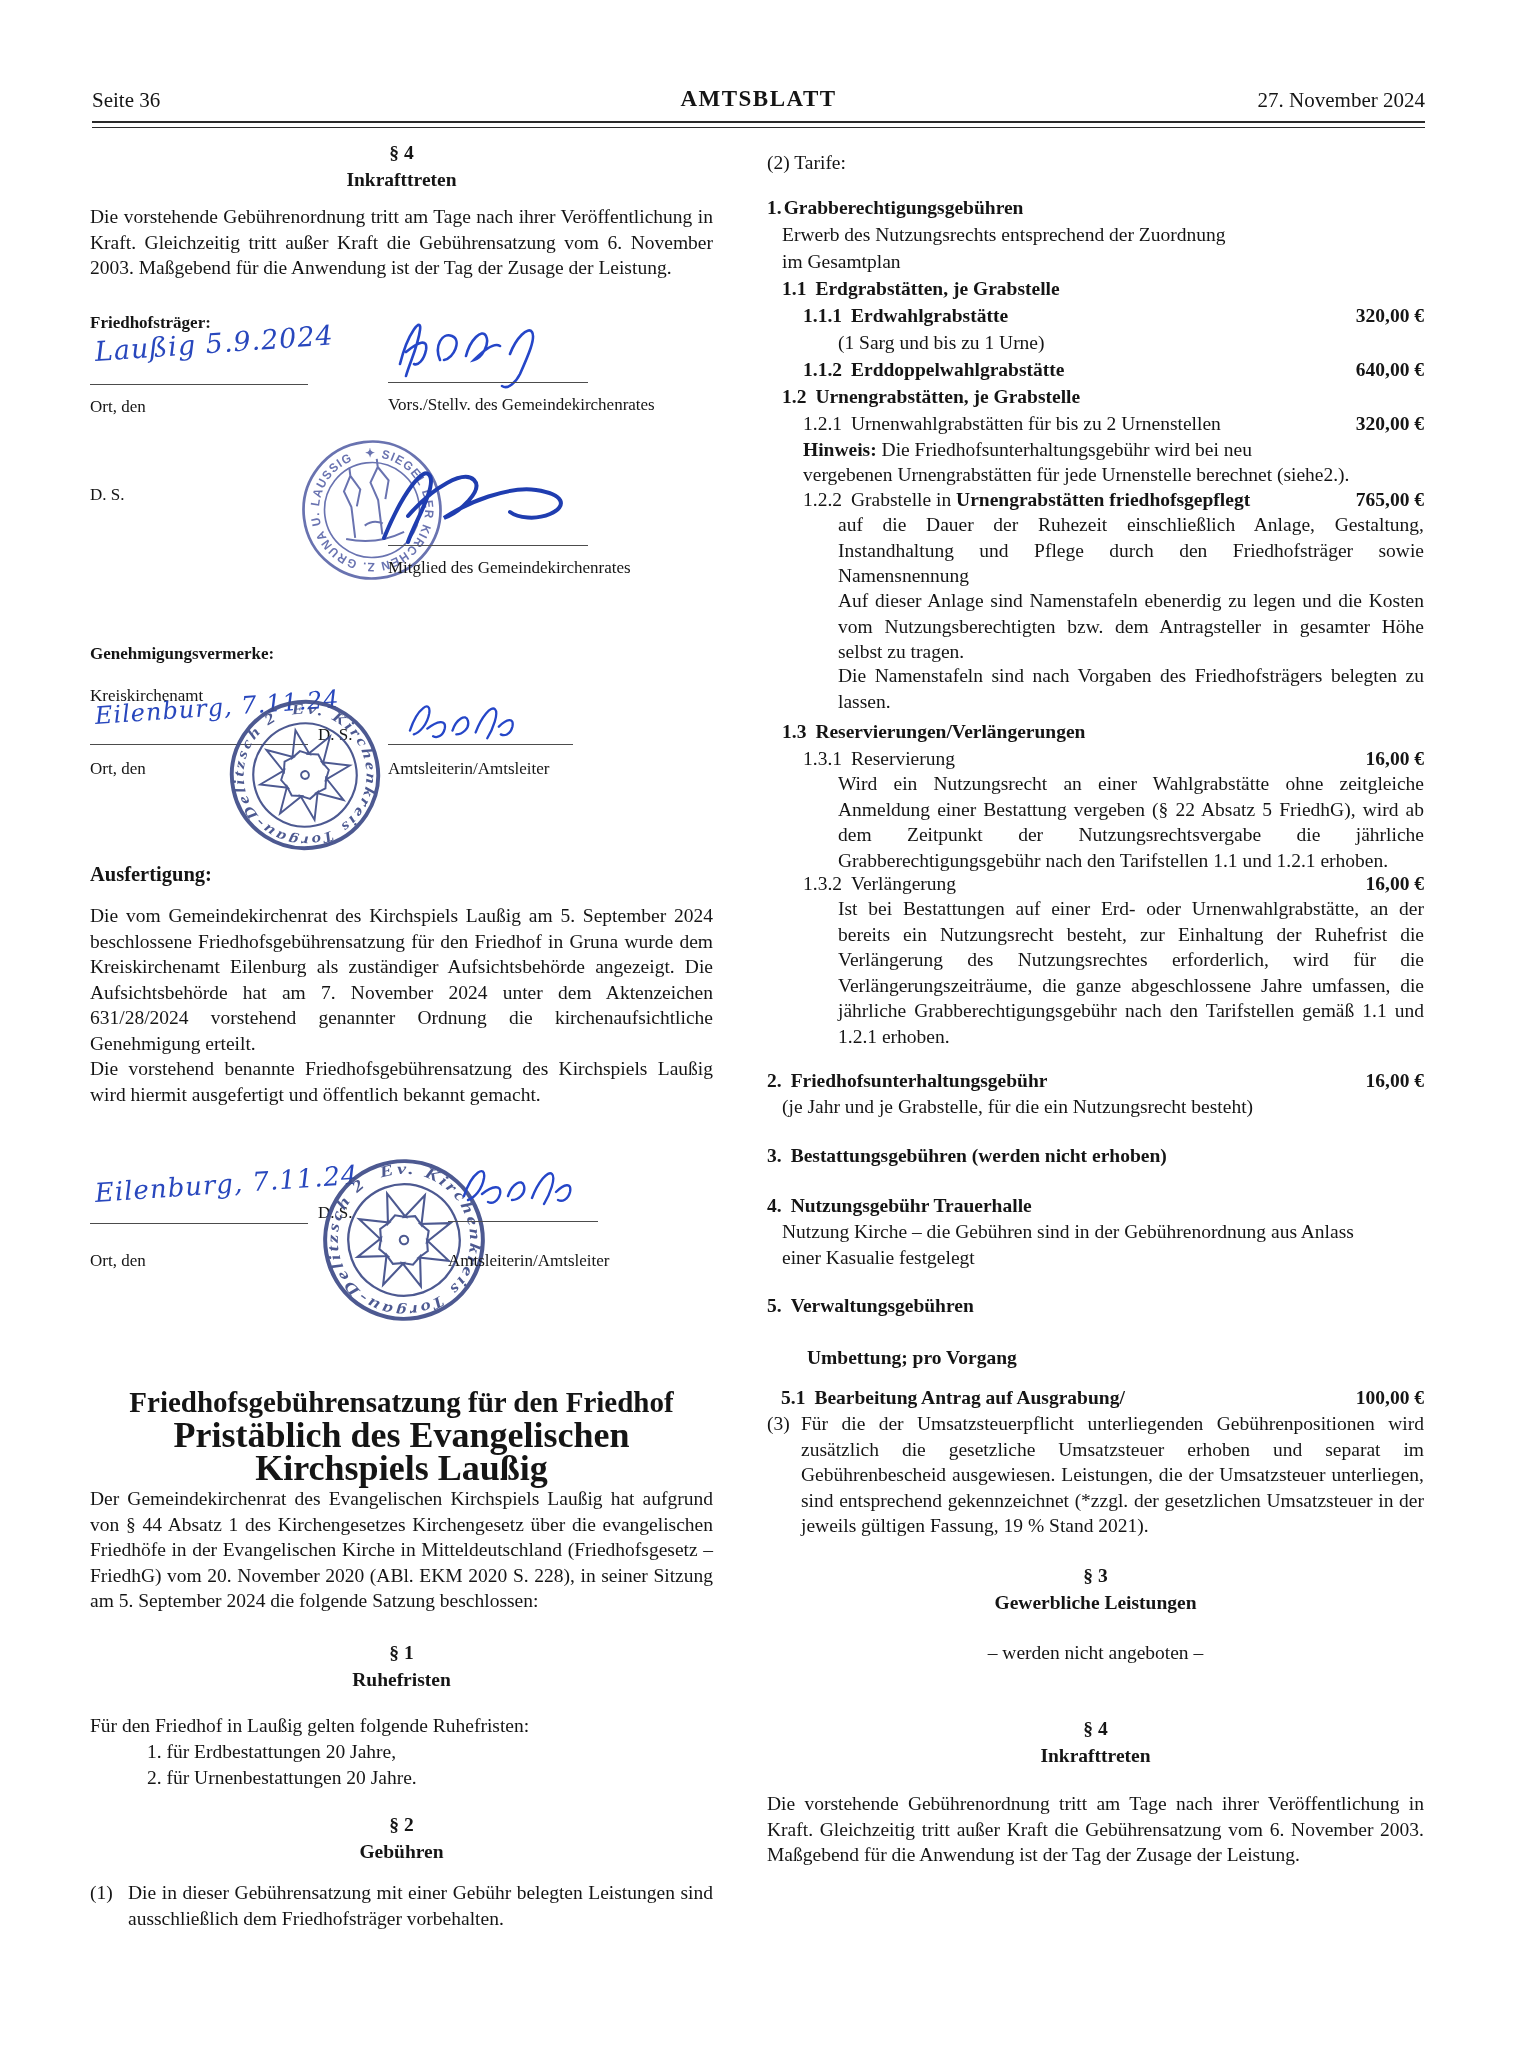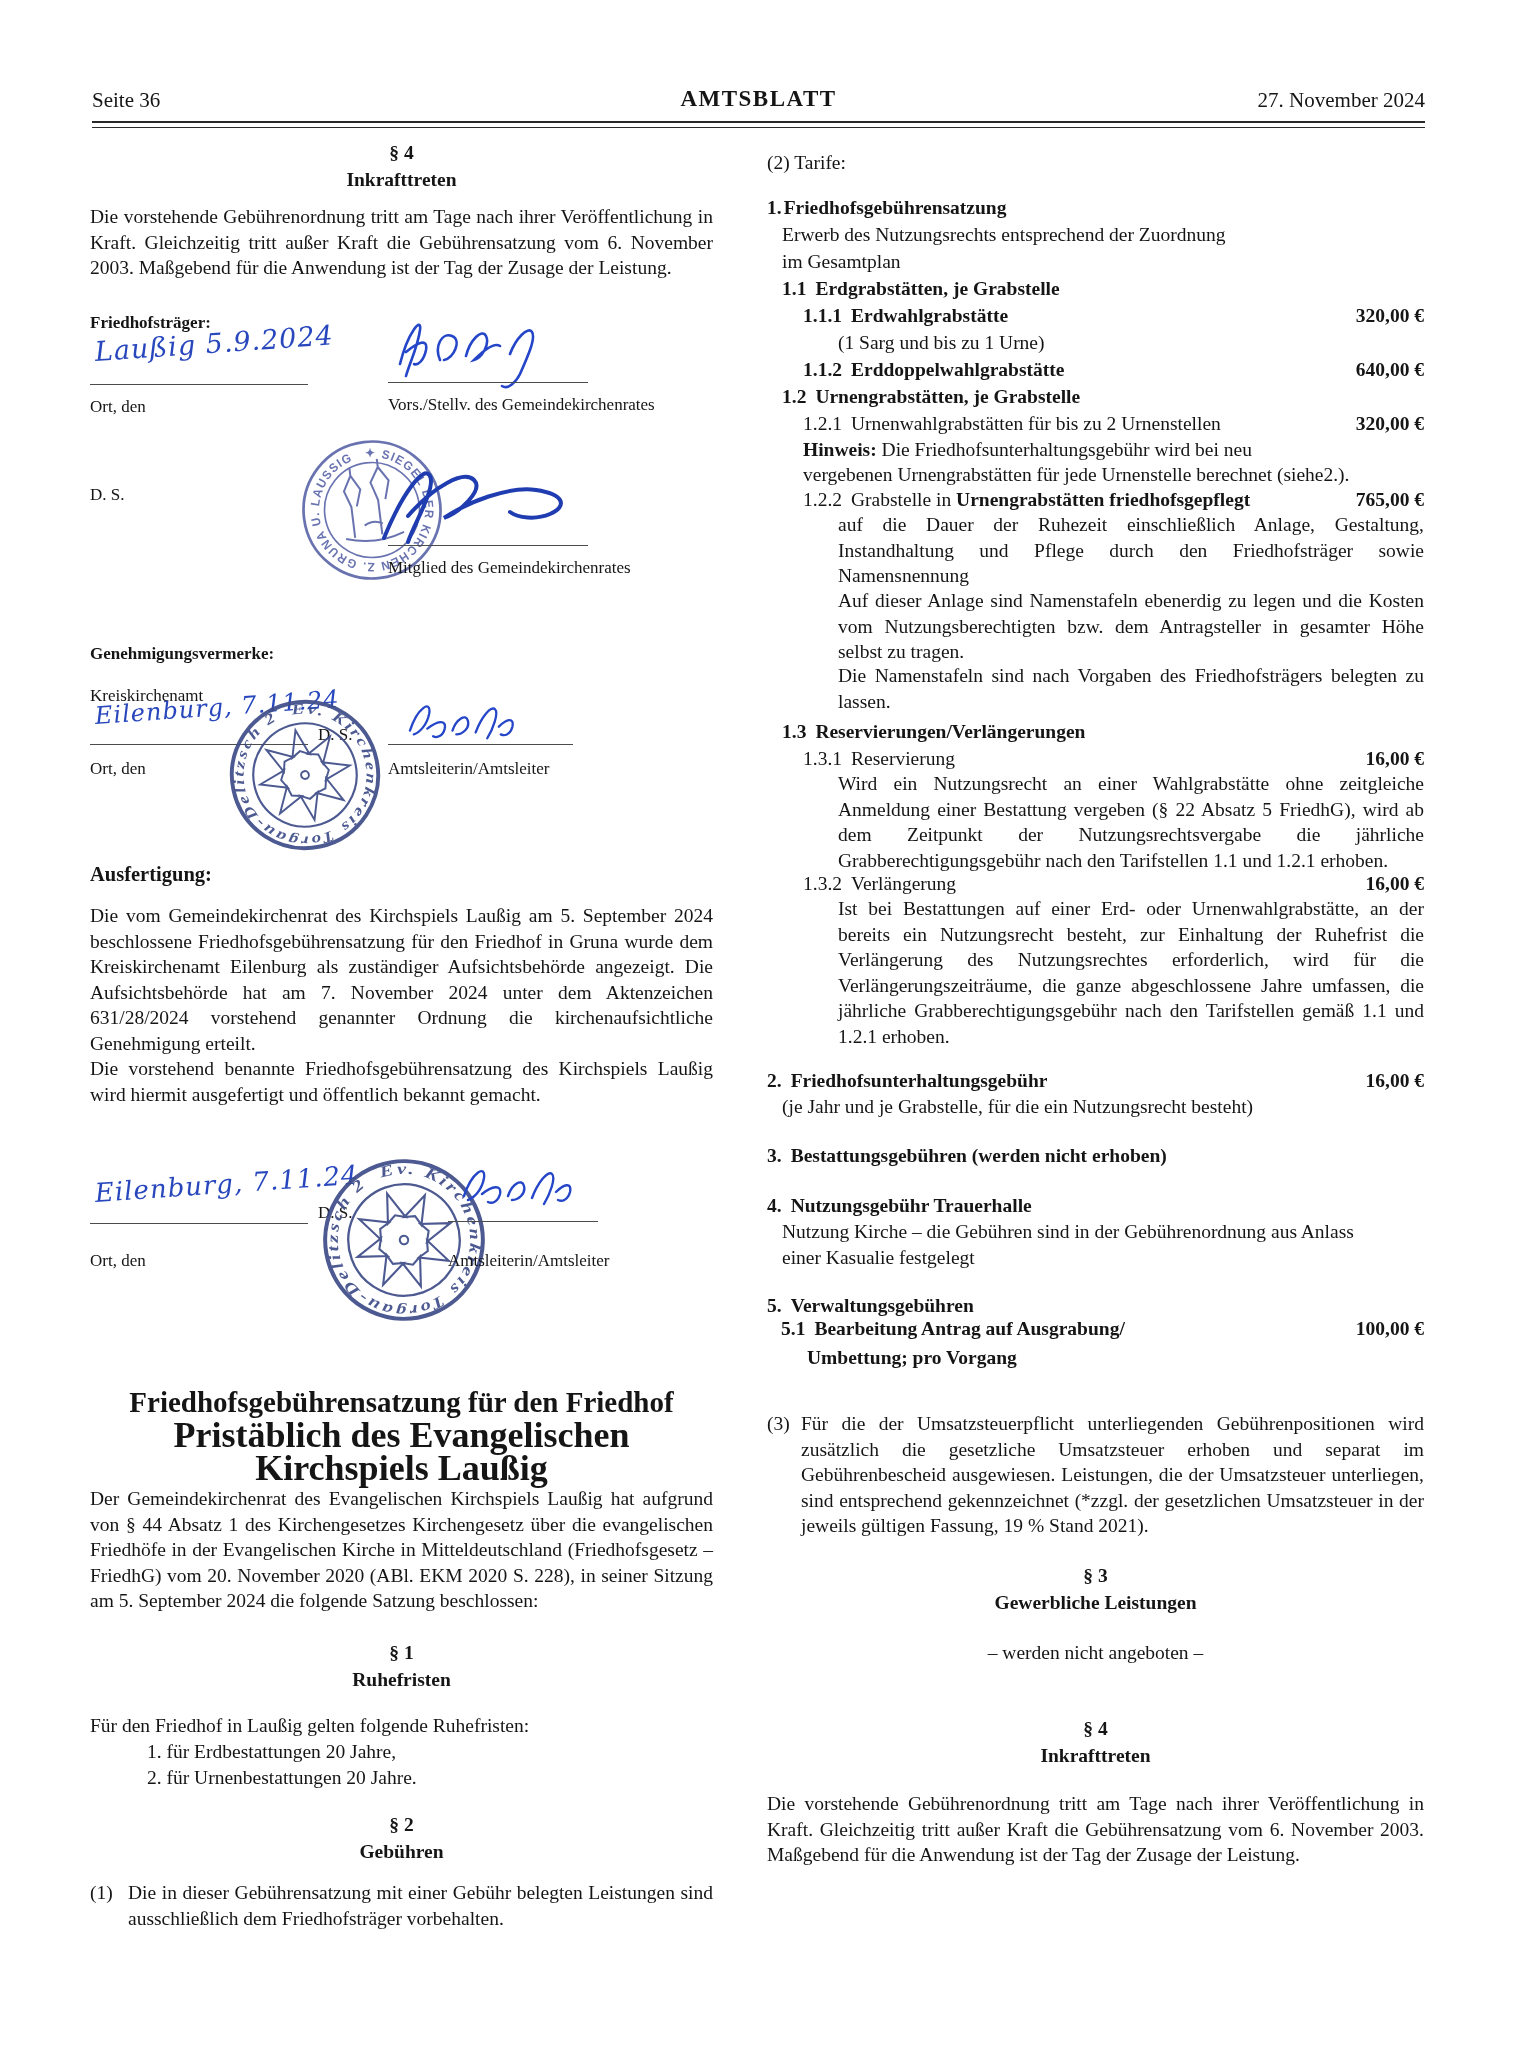--- a/index.html
+++ b/index.html
@@ -162,21 +162,21 @@
       <span class="hangnum">(1)</span><span>Die in dieser Gebührensatzung mit einer Gebühr belegten Leistungen sind ausschließlich dem Friedhofsträger vorbehalten.</span>
     </div>
   </div>
 
   <div id="col-right" class="col">
 
     <div class="abs body-txt" style="top:150px;">(2) Tarife:</div>
 
     <div class="feerow" style="top:195px;left:0;width:657px;">
       <span class="num b" style="margin-right:2px;">1.</span>
-      <span class="b">Friedhofsgebührensatzung</span>
+      <span class="b">Grabberechtigungsgebühren</span>
     </div>
     <div class="abs body-txt" style="top:222px;left:15px;">Erwerb des Nutzungsrechts entsprechend der Zuordnung</div>
     <div class="abs body-txt" style="top:249px;left:15px;">im Gesamtplan</div>
 
     <div class="feerow" style="top:276px;left:15px;width:642px;">
       <span class="num b">1.1</span>
       <span class="b">Erdgrabstätten, je Grabstelle</span>
     </div>
 
     <div class="feerow" style="top:303px;left:36px;width:621px;">
@@ -250,21 +250,21 @@
     <div class="feerow" style="top:1193px;left:0;width:657px;">
       <span class="num b">4.</span>
       <span class="b">Nutzungsgebühr Trauerhalle</span>
     </div>
     <div class="abs body-txt" style="top:1219px;left:15px;width:600px;">Nutzung Kirche – die Gebühren sind in der Gebührenordnung aus Anlass einer Kasualie festgelegt</div>
 
     <div class="feerow" style="top:1293px;left:0;width:657px;">
       <span class="num b">5.</span>
       <span class="b">Verwaltungsgebühren</span>
     </div>
-    <div class="feerow" style="top:1316px;left:14px;width:643px;">
+    <div class="feerow" style="top:1385px;left:14px;width:643px;">
       <span class="num b">5.1</span>
       <span class="b">Bearbeitung Antrag auf Ausgrabung/</span>
       <span class="pr">100,00 €</span>
     </div>
     <div class="abs b body-txt" style="top:1345px;left:40px;">Umbettung; pro Vorgang</div>
 
     <div class="abs body-txt hangwrap just" style="top:1411px;width:657px;padding-left:34px;box-sizing:border-box;">
       <span class="hangnum">(3)</span><span>Für die der Umsatzsteuerpflicht unterliegenden Gebührenpositionen wird zusätzlich die gesetzliche Umsatzsteuer erhoben und separat im Gebührenbescheid ausgewiesen. Leistungen, die der Umsatzsteuer unterliegen, sind entsprechend gekennzeichnet (*zzgl. der gesetzlichen Umsatzsteuer in der jeweils gültigen Fassung, 19 % Stand 2021).</span>
     </div>
 

